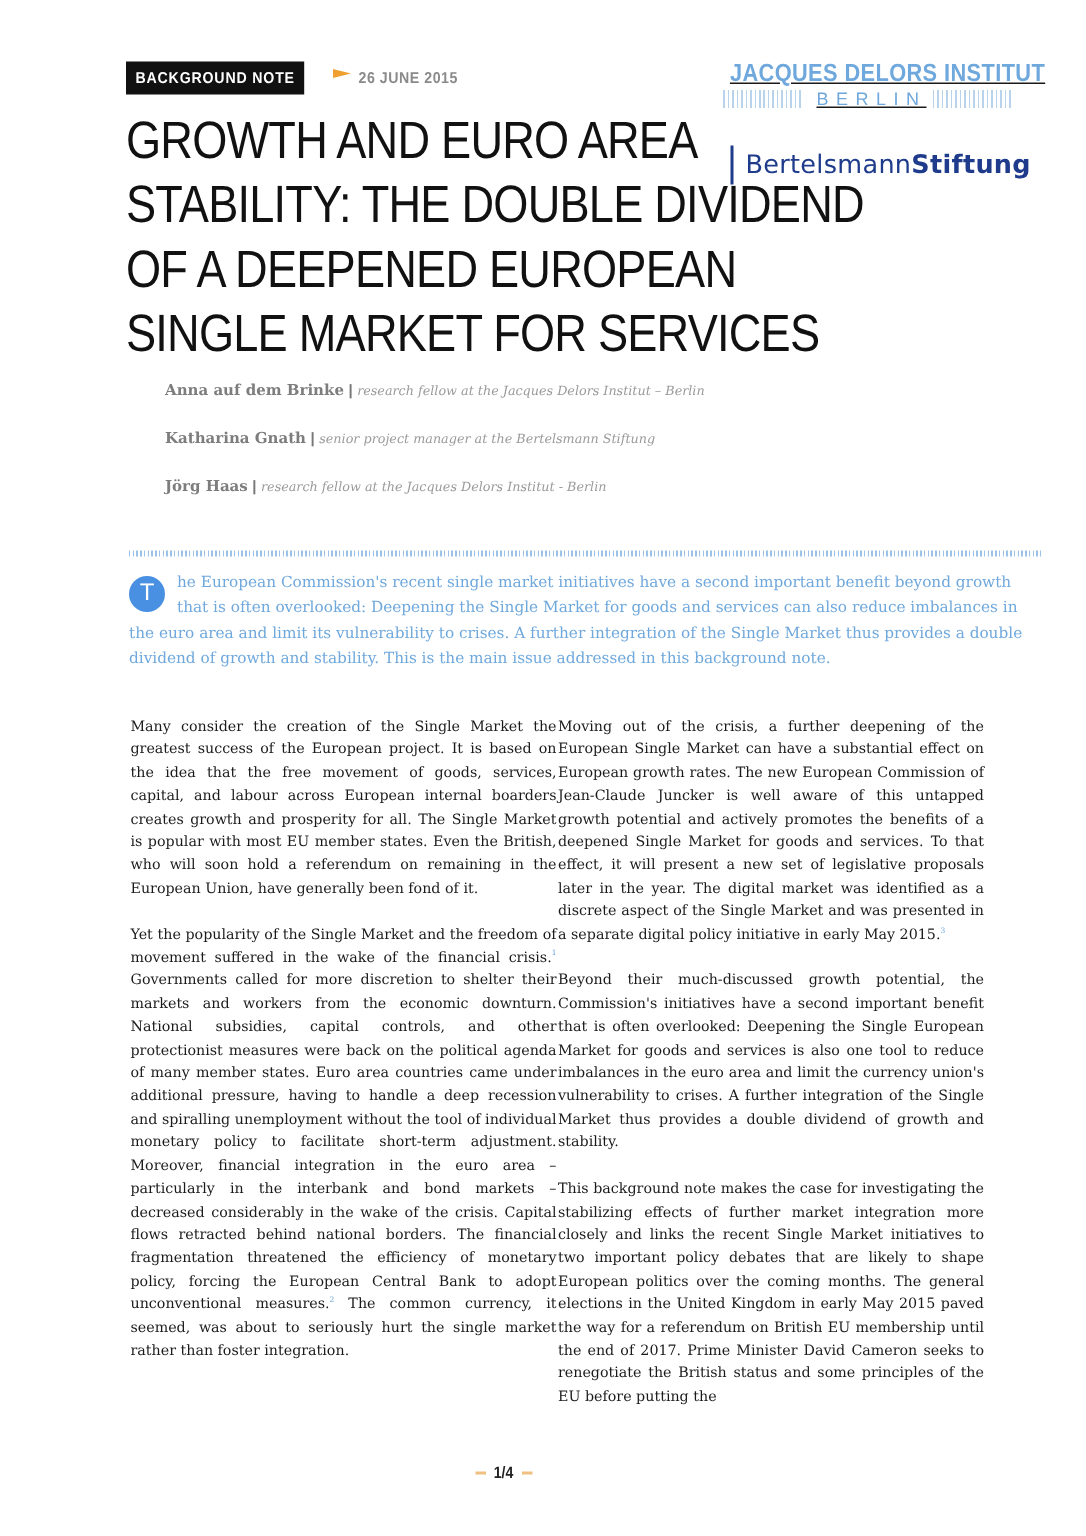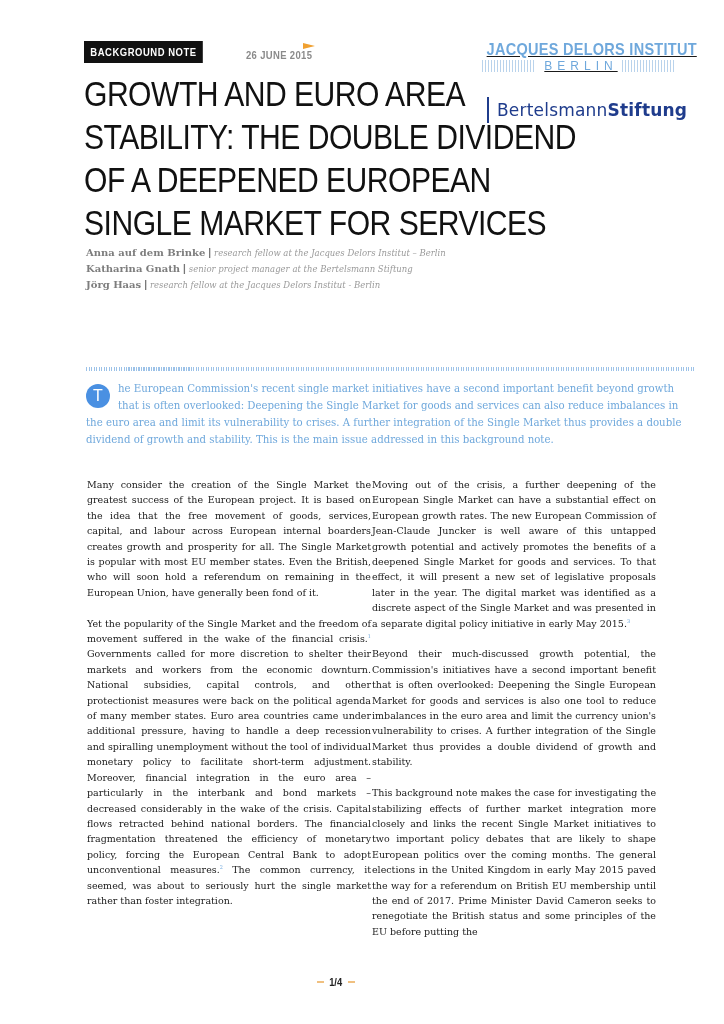--- a/index.html
+++ b/index.html
@@ -1,38 +1,38 @@
 <!DOCTYPE html>
 <html><head>
 <meta charset="utf-8">
 <style>
   html, body { margin: 0; padding: 0; background: #ffffff; }
   body { width: 724px; height: 1024px; position: relative; overflow: hidden; font-family: "DejaVu Serif", serif; color: #1a1a1a; }
 
-  .tag-bar { position: absolute; left: 84px; top: 41px; height: 22px; display: flex; align-items: center; gap: 24px; }
+  .tag-bar { position: absolute; left: 84px; top: 41px; height: 22px; display: flex; align-items: center; }
   .bg-note { background: #111; color: #fff; font-family: "Liberation Sans", sans-serif; font-weight: bold; font-size: 10.5px; letter-spacing: 0.6px; padding: 0 7px; height: 22px; line-height: 22px; transform: scaleX(0.9); transform-origin: left center; }
-  .date-wrap { display: flex; align-items: flex-end; margin-left: 6px; flex-direction: column; }
+  .date-wrap { display: flex; align-items: flex-start; margin-left: 6px; }
   .date-arrow { width: 0; height: 0; border-top: 3px solid transparent; border-bottom: 3px solid transparent; border-left: 12px solid #f0a030; margin-right: 5px; }
   .date { font-family: "Liberation Sans", sans-serif; font-weight: bold; font-size: 10.5px; color: #8a8a8a; letter-spacing: 0.4px; transform: scaleX(0.9); transform-origin: left center; }
 
   .title { position: absolute; left: 84px; top: 72px; width: 400px; margin: 0; font-family: "Liberation Sans", sans-serif; font-weight: normal; font-size: 35px; line-height: 43px; color: #111; letter-spacing: -0.6px; transform: scaleX(0.86); transform-origin: left top; white-space: nowrap; }
 
   .logo-jdi { position: absolute; left: 474px; top: 40px; width: 210px; text-align: center; text-decoration: underline; }
   .jdi-name { font-family: "Liberation Sans", sans-serif; font-weight: bold; font-size: 16.5px; color: #6fa8dc; letter-spacing: 0.3px; transform: scaleX(0.88); transform-origin: center; white-space: nowrap; }
   .jdi-berlin-row { display: flex; align-items: center; justify-content: center; margin-top: 0px; }
   .jdi-stripes { width: 54px; height: 12px; background: repeating-linear-gradient(90deg, #b9d3ec 0 1px, transparent 1px 3px); }
   .jdi-berlin { font-family: "Liberation Sans", sans-serif; font-size: 12px; color: #6fa8dc; letter-spacing: 5px; margin: 0 4px 0 8px; }
 
   .logo-bs { position: absolute; left: 487px; top: 97px; display: flex; align-items: center; }
   .bs-bar { width: 2px; height: 26px; background: #1f3c8c; margin-right: 8px; }
   .bs-text { font-family: "DejaVu Sans", sans-serif; font-size: 17px; color: #1f3c8c; letter-spacing: 0.2px; }
   .bs-text b { font-weight: bold; }
 
   .authors { position: absolute; left: 86px; top: 245px; }
-  .author { font-size: 10px; line-height: 15px; color: #8a8a8a; white-space: nowrap; }
+  .author { font-size: 10px; line-height: 32px; color: #8a8a8a; white-space: nowrap; margin-left: 24px; }
   .author .name { font-family: "DejaVu Serif", serif; font-weight: bold; color: #7d7d7d; }
   .author .sep { font-family: "Liberation Sans", sans-serif; font-weight: bold; color: #777; margin: 0 3px; }
   .author .role { font-family: "DejaVu Serif", serif; font-style: italic; font-size: 8.5px; color: #9a9a9a; }
 
   .abstract-rule { position: absolute; left: 86px; top: 367px; width: 608px; height: 4px; background: repeating-linear-gradient(90deg, #9cc2e8 0 1px, transparent 1px 2.5px); }
   .abstract { position: absolute; left: 86px; top: 380px; width: 608px; font-family: "DejaVu Serif", serif; font-size: 10.2px; line-height: 17px; color: #6fa8dc; text-align: left; }
   .drop-cap { float: left; width: 24px; height: 24px; border-radius: 50%; background: #4a90e2; color: #fff; font-family: "Liberation Sans", sans-serif; font-size: 16px; line-height: 24px; text-align: center; margin: 4px 8px 2px 0; }
 
   .col { position: absolute; top: 477px; width: 284px; font-family: "DejaVu Serif", serif; font-size: 9.5px; line-height: 15.4px; color: #1a1a1a; text-align: justify; hyphens: auto; }
   .col-left { left: 87px; }

